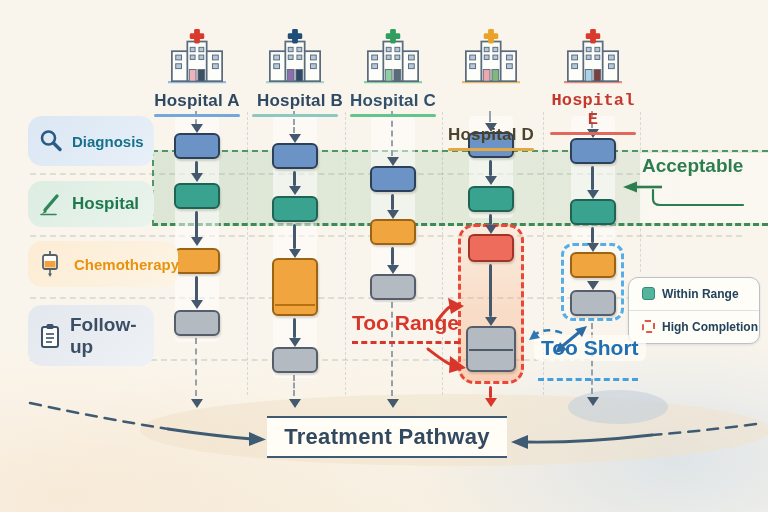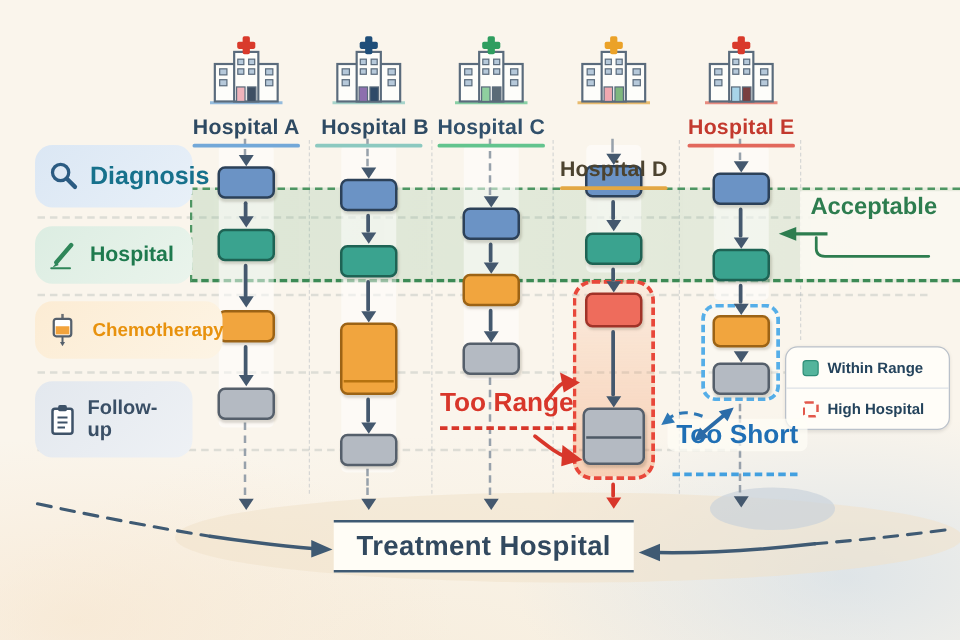--- a/index.html
+++ b/index.html
@@ -49,29 +49,29 @@
   .hosp{position:absolute;top:28px;width:96px;text-align:center;z-index:5;}
   .hosp-label{font-weight:bold;font-size:17px;margin-top:1px;letter-spacing:.2px;}
   .hosp-underline{height:3px;width:86px;margin:3px auto 0;border-radius:2px;}
   
   .pill{position:absolute;left:28px;display:flex;align-items:center;gap:8px;padding:0 10px;
         border-radius:14px;font-weight:bold;z-index:5;box-sizing:border-box;}
   .pill svg{flex:none;}
   
   .legend{position:absolute;left:628px;top:277px;width:132px;background:#fffdf8;border:1.5px solid #bac1ca;
     border-radius:10px;box-shadow:0 1px 3px rgba(0,0,0,.10);z-index:6;box-sizing:border-box;}
-  .legend-row{display:flex;align-items:center;gap:7px;padding:9px 13px;}
+  .legend-row{display:flex;gap:7px;padding:9px 13px;}
   .legend-row + .legend-row{border-top:1px solid #dde1e6;}
   .sw{width:13px;height:13px;border-radius:3px;flex:none;box-sizing:border-box;}
   .sw.teal{background:#54b49c;border:1.5px solid #2e8d77;}
   .sw.redd{border:2px dashed #e2574b;}
   .sw.blued{border:2px dashed #3b6c9c;}
   .legend-label{font-weight:bold;font-size:12px;color:#24435c;white-space:nowrap;}
   
-  .acc-label{position:absolute;left:642px;top:155px;width:114px;text-align:center;font-size:19px;font-weight:bold;
+  .acc-label{position:absolute;left:642px;top:155px;width:114px;font-size:19px;font-weight:bold;
     color:#2d7d4f;line-height:1.18;z-index:6;}
   .too-long{position:absolute;left:352px;top:311px;font-size:21px;font-weight:bold;color:#d8362a;z-index:6;}
   .tl-dash{position:absolute;left:352px;top:341px;width:108px;border-top:3.5px dashed #d8362a;z-index:6;}
   .too-short{position:absolute;left:534px;top:335px;font-size:21px;font-weight:bold;color:#1f6fb5;
     background:rgba(255,253,246,.7);padding:1px 7px;border-radius:6px;z-index:6;}
   .ts-dash{position:absolute;left:538px;top:378px;width:100px;border-top:3.5px dashed #42a0e0;z-index:6;}
   .tp{position:absolute;left:267px;top:416px;width:240px;height:42px;background:#fffdf6;
       border-top:2.5px solid #3f5a73;border-bottom:2.5px solid #3f5a73;display:flex;align-items:center;
       justify-content:center;font-size:22px;font-weight:bold;color:#32495f;letter-spacing:.3px;z-index:5;box-sizing:border-box;}
   .overlay{position:absolute;left:0;top:0;z-index:7;pointer-events:none;}
@@ -226,25 +226,25 @@
       <rect x="48" y="28" width="6" height="5"></rect>
         <rect x="48" y="37" width="6" height="5"></rect>
       <rect x="25" y="20" width="5" height="4.5"></rect>
         <rect x="34" y="20" width="5" height="4.5"></rect>
       <rect x="25" y="28" width="5" height="4.5"></rect>
         <rect x="34" y="28" width="5" height="4.5"></rect>
     </g>
     <rect x="24" y="43" width="7" height="12" stroke="#5a6b7c" stroke-width="1" fill="#a8d4e8"></rect>
     <rect x="33" y="43" width="7" height="12" stroke="#5a6b7c" stroke-width="1" fill="#7a4040"></rect>
   </svg>
-  <div class="hosp-label" style="color:#c3392e;">Hospital E</div>
+  <div class="hosp-label" style="color:#c3392e;font-family:Liberation Mono, monospace;">Hospital E</div>
   <div class="hosp-underline" style="background:#e2685c;"></div>
 </div>
 
-<div class="pill" style="top:116px;height:50px;width:126px;background:linear-gradient(135deg,#dbe7f4,#e8f0f8);color:#17718c;font-size:20px;">
+<div class="pill" style="top:116px;height:50px;width:126px;background:linear-gradient(135deg,#dbe7f4,#e8f0f8);color:#17718c;font-size:15px;">
   <svg width="26" height="26" viewBox="0 0 26 26">
     <circle cx="10.5" cy="10" r="6.5" fill="none" stroke="#2b5b82" stroke-width="2.6"></circle>
     <line x1="15.5" y1="15" x2="22" y2="21.5" stroke="#2b5b82" stroke-width="3.4" stroke-linecap="round"></line>
   </svg>
   <span>Diagnosis</span>
 </div>
 
 <div class="pill" style="top:181px;height:46px;width:126px;background:linear-gradient(135deg,#dcede2,#eaf4ec);color:#1e7a4e;font-size:17px;">
   <svg width="26" height="26" viewBox="0 0 26 26">
     <line x1="7" y1="19" x2="19" y2="5" stroke="#2f8659" stroke-width="3.4" stroke-linecap="round"></line>
@@ -258,21 +258,21 @@
   <svg width="24" height="26" viewBox="0 0 24 26">
     <line x1="12" y1="0" x2="12" y2="4" stroke="#6b6f74" stroke-width="2"></line>
     <rect x="5" y="4" width="14" height="14" rx="2" fill="#ffffff" stroke="#55606c" stroke-width="1.8"></rect>
     <rect x="6.5" y="10" width="11" height="6.5" fill="#f2a33c"></rect>
     <line x1="12" y1="18" x2="12" y2="23" stroke="#55606c" stroke-width="1.6"></line>
     <path d="M12,26 L10,22.5 L14,22.5 Z" fill="#55606c"></path>
   </svg>
   <span>Chemotherapy</span>
 </div>
 
-<div class="pill" style="top:305px;height:61px;width:126px;background:linear-gradient(135deg,#e3e8ee,#eef1f5);color:#3a4f66;font-size:16px;">
+<div class="pill" style="top:305px;height:61px;width:126px;background:linear-gradient(135deg,#e3e8ee,#eef1f5);color:#3a4f66;font-size:19px;">
   <svg width="24" height="26" viewBox="0 0 24 26">
     <rect x="4" y="4" width="16" height="20" rx="2" fill="#ffffff" stroke="#3e5268" stroke-width="2"></rect>
     <rect x="8.5" y="1" width="7" height="5" rx="1.5" fill="#3e5268"></rect>
     <line x1="8" y1="11" x2="16" y2="11" stroke="#3e5268" stroke-width="1.6"></line>
     <line x1="8" y1="15" x2="16" y2="15" stroke="#3e5268" stroke-width="1.6"></line>
     <line x1="8" y1="19" x2="14" y2="19" stroke="#3e5268" stroke-width="1.6"></line>
   </svg>
   <span>Follow-up</span>
 </div>
 
@@ -353,35 +353,35 @@
 <div class="vdash" style="left:591px;top:323px;height:71px;"></div>
 <div class="ah" style="left:587px;top:397px;"></div>
 
 <div class="legend">
   <div class="legend-row">
     <span class="sw teal"></span>
     <span class="legend-label">Within Range</span>
   </div>
   <div class="legend-row">
     <span class="sw redd"></span>
-    <span class="legend-label">High Hospital</span>
+    <span class="legend-label">High Completion</span>
   </div>
 </div>
 
 <div class="acc-label">
   <div>Acceptable</div>
 </div>
 
 <div class="too-long">Too Range</div>
 <div class="tl-dash"></div>
 
 <div class="too-short">Too Short</div>
 <div class="ts-dash"></div>
 
-<div class="tp">Treatment Hospital</div>
+<div class="tp">Treatment Pathway</div>
 
 <svg class="overlay" width="768" height="512">
   <g stroke="#3f5a73" fill="none" stroke-linecap="round">
     <path d="M30,403 Q105,419 168,429" stroke-width="2.5" stroke-dasharray="11 8"></path>
     <path d="M168,429 Q215,436 252,439" stroke-width="2.8"></path>
     <polygon points="249,432 266,439.5 249,446" fill="#3f5a73" stroke="none"></polygon>
   </g>
   <g stroke="#3f5a73" fill="none" stroke-linecap="round">
     <path d="M756,424 Q702,431 652,435" stroke-width="2.5" stroke-dasharray="11 8"></path>
     <path d="M652,435 Q582,443 525,442" stroke-width="2.8"></path>

